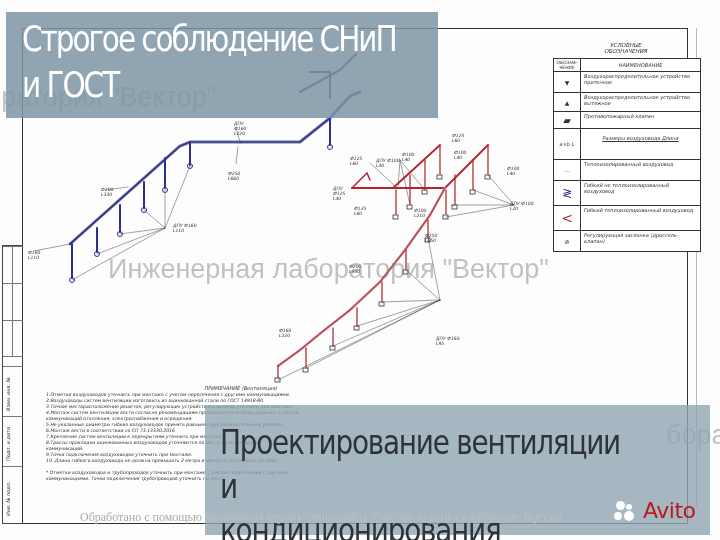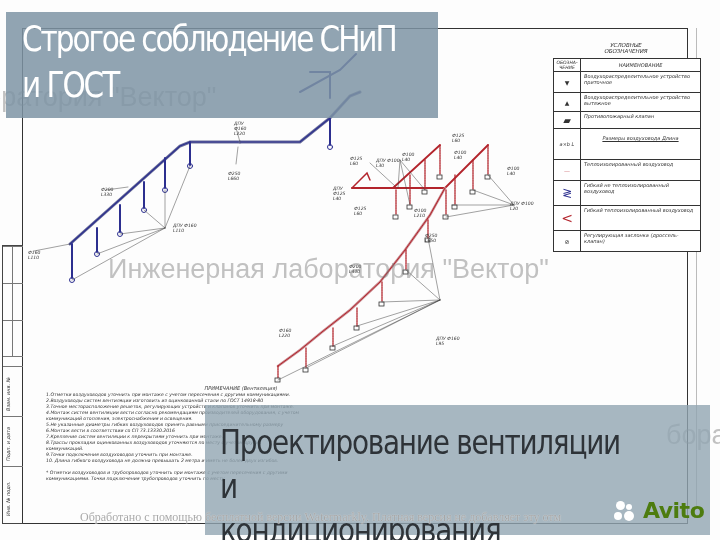--- a/index.html
+++ b/index.html
@@ -29,21 +29,21 @@
   .wm-3 { left:108px; top:254px; font-size:27px; }
   .wm-4 { left:470px; top:422px; font-size:27px; }
   .wm-bottom { position:absolute; left:80px; top:510px; font-size:12px; color:rgba(140,140,140,0.75); font-family:Liberation Serif, serif; white-space:nowrap; text-shadow:0 0 1px #fff; }
   .banner-top { position:absolute; left:6px; top:12px; width:432px; height:106px; background:rgba(126,148,164,0.85); }
   .banner-top-text { position:absolute; left:22px; top:16px; color:#ffffff; font-family:"DejaVu Sans", sans-serif; font-size:36px; line-height:46px; letter-spacing:-2.5px; transform:scaleX(0.82); transform-origin:left top; font-weight:normal; }
   .banner-bottom { position:absolute; left:205px; top:405px; width:505px; height:130px; background:rgba(145,165,178,0.8); }
   .banner-bottom-text { position:absolute; left:220px; top:420px; color:#2e3338; font-family:"DejaVu Sans", sans-serif; font-size:34px; line-height:44px; letter-spacing:-1.5px; transform:scaleX(0.82); transform-origin:left top; }
   .avito { position:absolute; left:614px; top:498px; display:flex; align-items:center; gap:3px; }
   .avito-dots { position:relative; width:26px; height:22px; }
   .avito-dots span { position:absolute; border-radius:50%; background:#fff; }
-  .avito-label { color:#4d7c0f; font-family:"DejaVu Sans", sans-serif; font-size:22px; font-weight:bold; letter-spacing:-0.5px; }
+  .avito-label { color:#b91c1c; font-family:"DejaVu Sans", sans-serif; font-size:22px; font-weight:normal; letter-spacing:-0.5px; }
 </style>
 </head>
 <body>
 
 <div class="sheet">
 
   <div class="frame"></div>
   <div class="frame-right-edge"></div>
 
   <div class="stamp-strip">

